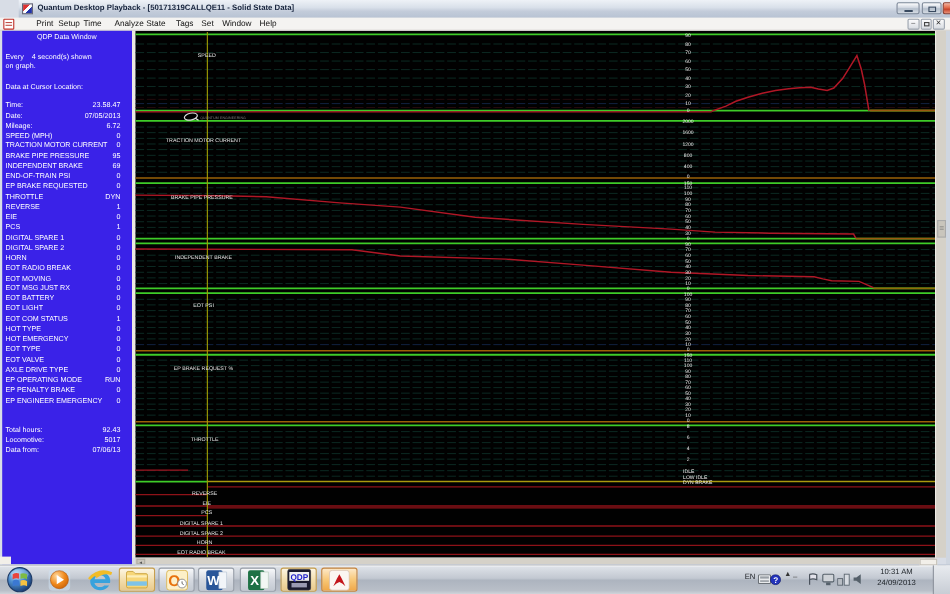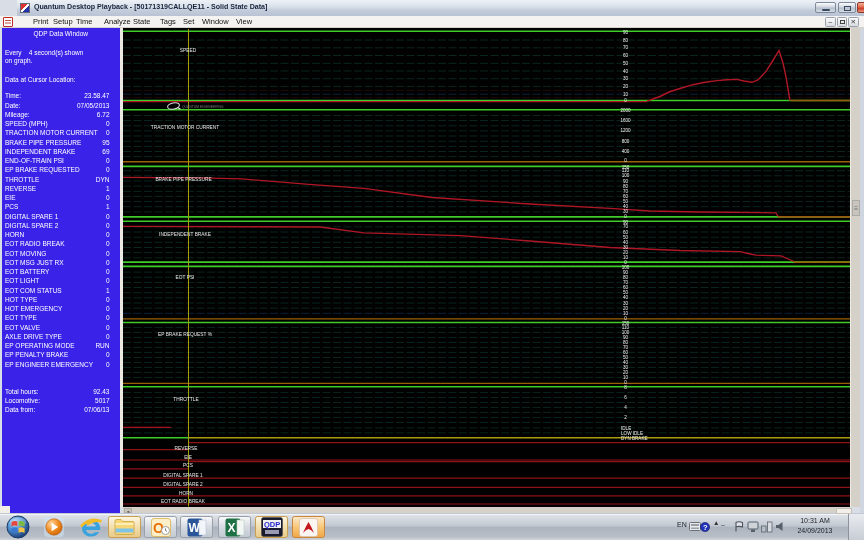--- a/index.html
+++ b/index.html
@@ -74,21 +74,21 @@
           <i></i>
         </div>
     <span class="mi" style="left:33px">Print</span>
     <span class="mi" style="left:53px">Setup</span>
     <span class="mi" style="left:76px">Time</span>
     <span class="mi" style="left:104px">Analyze</span>
     <span class="mi" style="left:133px">State</span>
     <span class="mi" style="left:160px">Tags</span>
     <span class="mi" style="left:183px">Set</span>
     <span class="mi" style="left:202px">Window</span>
-    <span class="mi" style="left:236px">View</span>
+    <span class="mi" style="left:236px">Help</span>
   </div>
   <div class="cwb" style="left:825px">–</div>
   <div class="cwb" style="left:836.5px">
         <i style="position:absolute;left:2.5px;top:2px;width:4.5px;height:4px;border:1.2px solid #444"></i>
       </div>
   <div class="cwb" style="left:848px">✕</div>
   <div id="panel">
     <div class="hdr" style="top:0px"></div>
     <div class="ptxt" style="top:2.4px;left:0;width:100%;text-align:center">QDP Data Window</div>
     <div class="ptxt" style="top:20.5px">Every&nbsp;&nbsp;&nbsp;&nbsp;4 second(s) shown</div>

